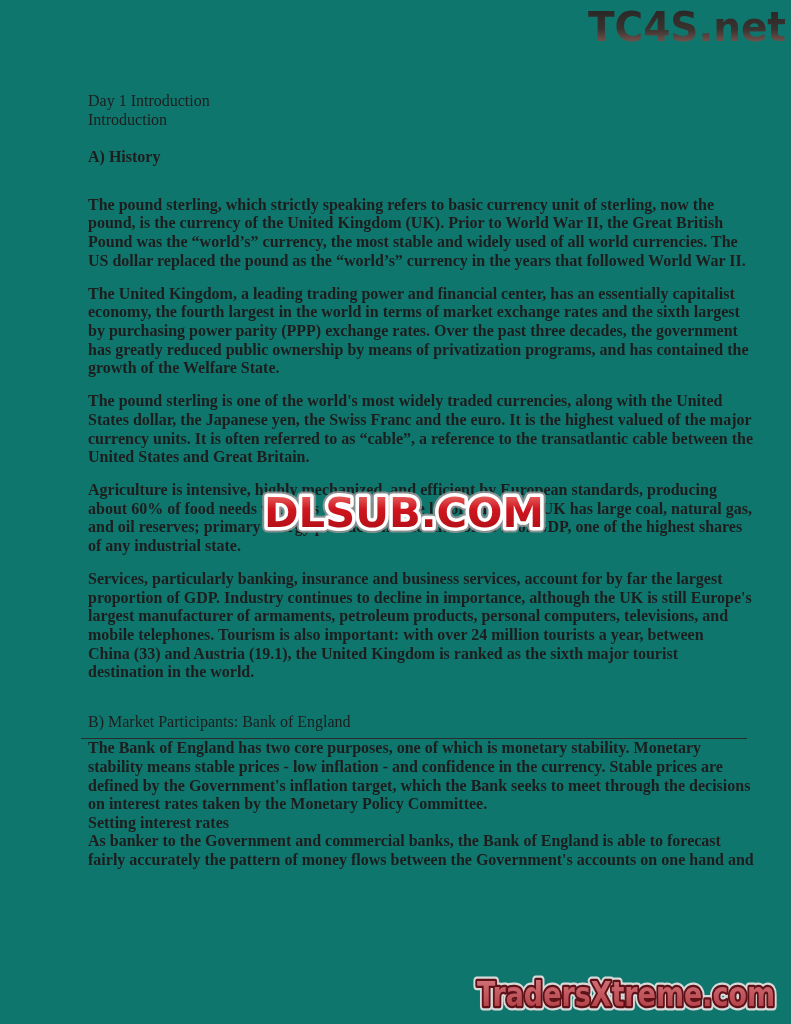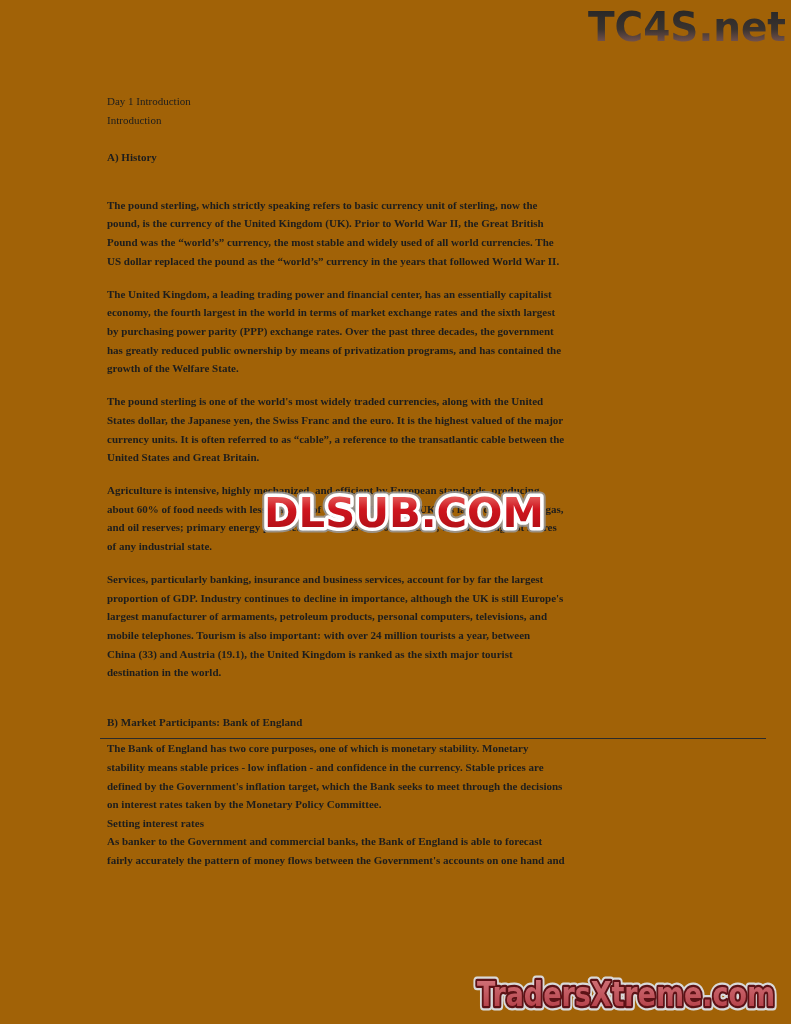--- a/index.html
+++ b/index.html
@@ -5,39 +5,39 @@
   html, body { margin: 0; padding: 0; }
   body {
     width: 791px; height: 1024px;
     background: #ffffff;
     position: relative;
     overflow: hidden;
     font-family: "Liberation Serif", serif;
   }
   .page {
     position: absolute; inset: 0;
-    background: #a16207;
+    background: #0f766e;
   }
   
   .top-logo {
     position: absolute; top: 3px; right: 1px;
     width: 206px; height: 48px;
   }
   
   .content {
-    position: absolute; left: 107px; top: 92px; width: 612px;
+    position: absolute; left: 88px; top: 92px; width: 612px;
     color: #1d1d1d;
-    font-size: 11px;
+    font-size: 16px;
     line-height: 18.6px;
   }
   .block { white-space: pre; margin: 0; }
   .intro-block { margin-bottom: 19px; }
   .heading-a { font-weight: bold; margin-bottom: 29px; }
   .para { margin-bottom: 14.6px; font-weight: bold; }
-  .heading-b { font-weight: bold; margin-top: 31px; margin-bottom: 0; }
+  .heading-b { font-weight: normal; margin-top: 31px; margin-bottom: 0; }
   .divider {
     border: none; border-top: 1.5px solid #2b2b2b;
     width: 666px; margin: 7px 0 0 -7px;
   }
   .subheading-b { margin-top: 7px; margin-bottom: 17px; }
   
   .watermark {
     position: absolute; left: 258px; top: 487px;
     width: 292px; height: 52px;
   }

